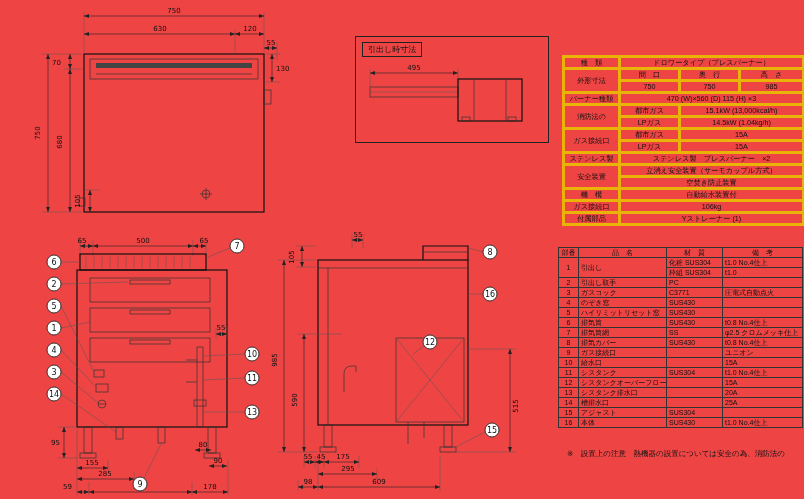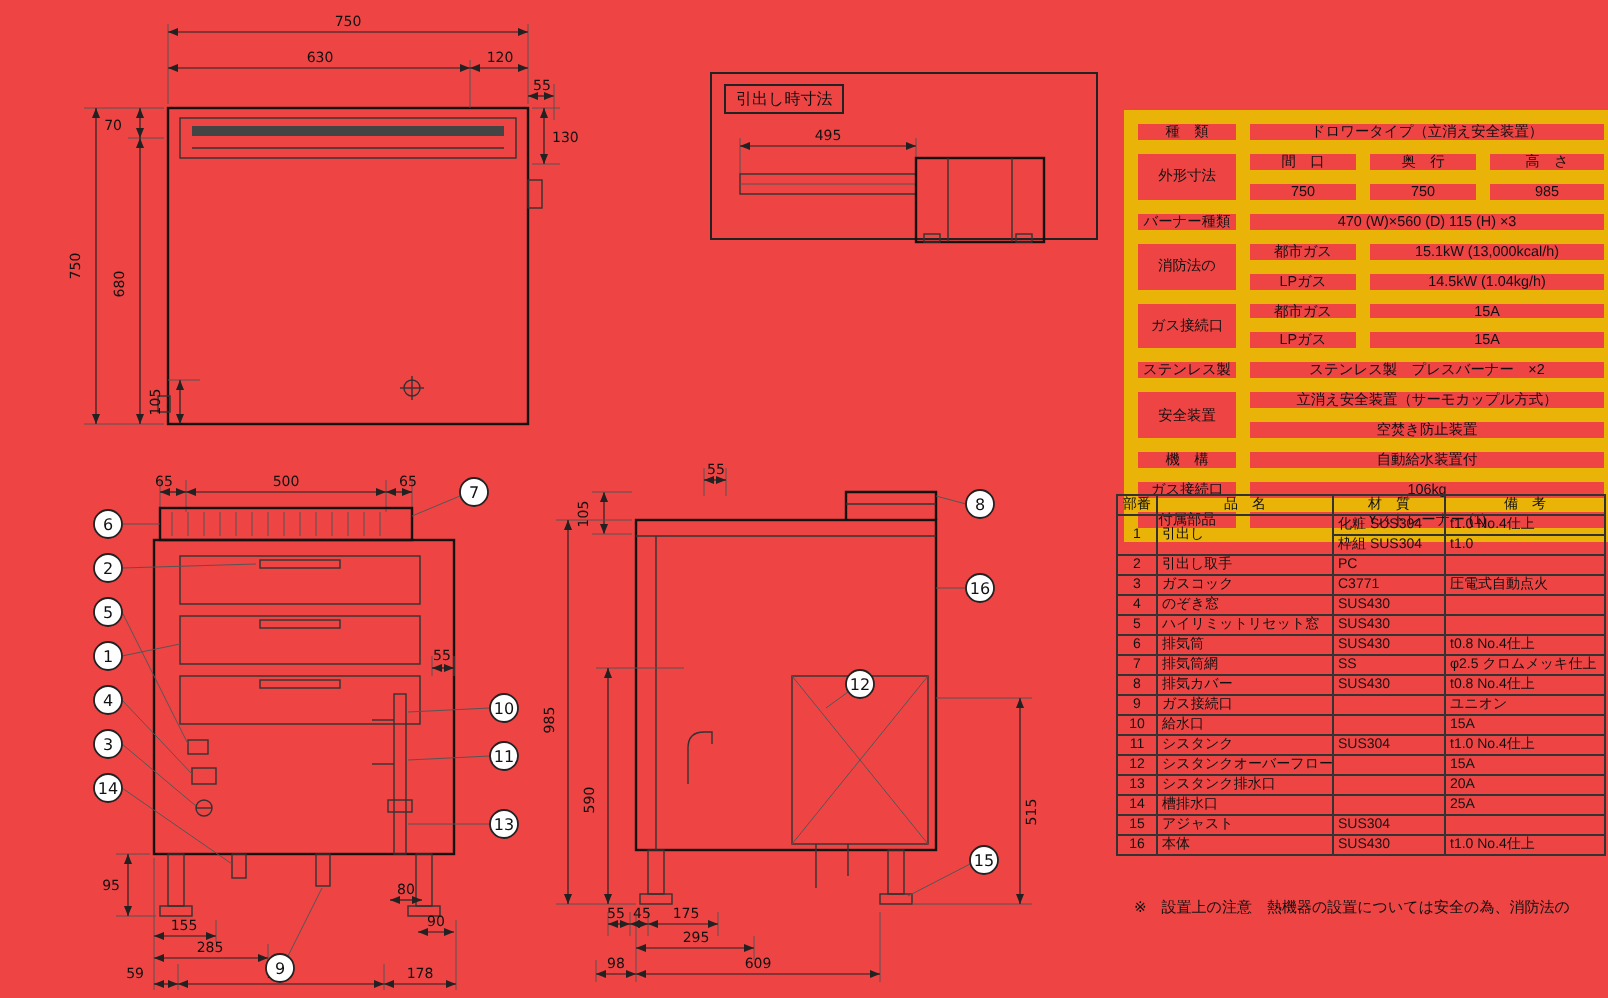--- a/index.html
+++ b/index.html
@@ -16,21 +16,21 @@
   .co { fill:#fff; stroke:#222; stroke-width:0.9; }   
   svg text { font-family:"DejaVu Sans",sans-serif; font-size:7px; fill:#111; }
   svg text.cn { font-size:8px; }
 
   
   .drawer-box { border:1.3px solid #222; }
   .drawer-label { display:inline-block; border:1px solid #222; font-size:8px; padding:1px 5px; margin:5px 0 2px 6px; }
 
   
   table { border-collapse:collapse; table-layout:fixed; }
-  .spec td { border:7px solid #eab308; font-size:7.2px; height:12px; padding:0 2px; line-height:1.1; text-align:center; overflow:hidden; white-space:nowrap; }
+  .spec td { border:3px solid #eab308; font-size:7.2px; height:12px; padding:0 2px; line-height:1.1; text-align:center; overflow:hidden; white-space:nowrap; }
 
   
   .parts th, .parts td { border:1px solid #333; font-size:7px; height:10px; padding:0 2px; line-height:1.1; overflow:hidden; white-space:nowrap; text-align:left; }
   .parts th { font-weight:normal; text-align:center; }
   .parts td.ct { text-align:center; }
 
   .notes { font-size:7.5px; line-height:1.4; color:#111; }
   .notes .indent { padding-left:22px; }
 </style>
 </head>
@@ -80,21 +80,21 @@
       <line x1="252" y1="52" x2="266" y2="52" class="xl"></line>
       <line x1="252" y1="80" x2="266" y2="80" class="xl"></line>
       <line x1="258" y1="52" x2="258" y2="80" class="dl" marker-start="url(#arr)" marker-end="url(#arr)"></line>
       <text x="262" y="69" text-anchor="start">130</text>
       <line x1="70" y1="188" x2="86" y2="188" class="xl"></line>
       <line x1="76" y1="188" x2="76" y2="210" class="dl" marker-start="url(#arr)" marker-end="url(#arr)"></line>
       <text x="66" y="199" text-anchor="middle" transform="rotate(-90 66 199)">105</text>
     </g>
   </svg>
 
-  <div class="abs drawer-box" style="left:355px;top:36px;width:194px;height:84px">
+  <div class="abs drawer-box" style="left:355px;top:36px;width:194px;height:107px">
     <div class="drawer-label">引出し時寸法</div>
     <svg width="190" height="70" viewBox="0 0 190 70">
       <g>
         <line x1="14" y1="10" x2="14" y2="28" class="xl"></line>
         <line x1="102" y1="10" x2="102" y2="26" class="xl"></line>
         <line x1="14" y1="14" x2="102" y2="14" class="dl" marker-start="url(#arr)" marker-end="url(#arr)"></line>
         <text x="58" y="11" text-anchor="middle">495</text>
       </g>
       <g>
         <rect x="14" y="28" width="88" height="10" class="tl"></rect>
@@ -111,21 +111,21 @@
   <table class="spec abs" style="left:562px;top:55px;width:240px">
     <colgroup>
         <col style="width:56px">
         <col style="width:60px">
         <col style="width:60px">
         <col style="width:64px">
       </colgroup>
     <tbody>
         <tr>
       <td>種　類</td>
-      <td colspan="3">ドロワータイプ（立消え安全装置）</td>
+      <td colspan="3">ドロワータイプ（プレスバーナー）</td>
     </tr>
     <tr>
       <td rowspan="2">外形寸法</td>
       <td>間　口</td>
       <td>奥　行</td>
       <td>高　さ</td>
     </tr>
     <tr>
       <td>750</td>
       <td>750</td>

